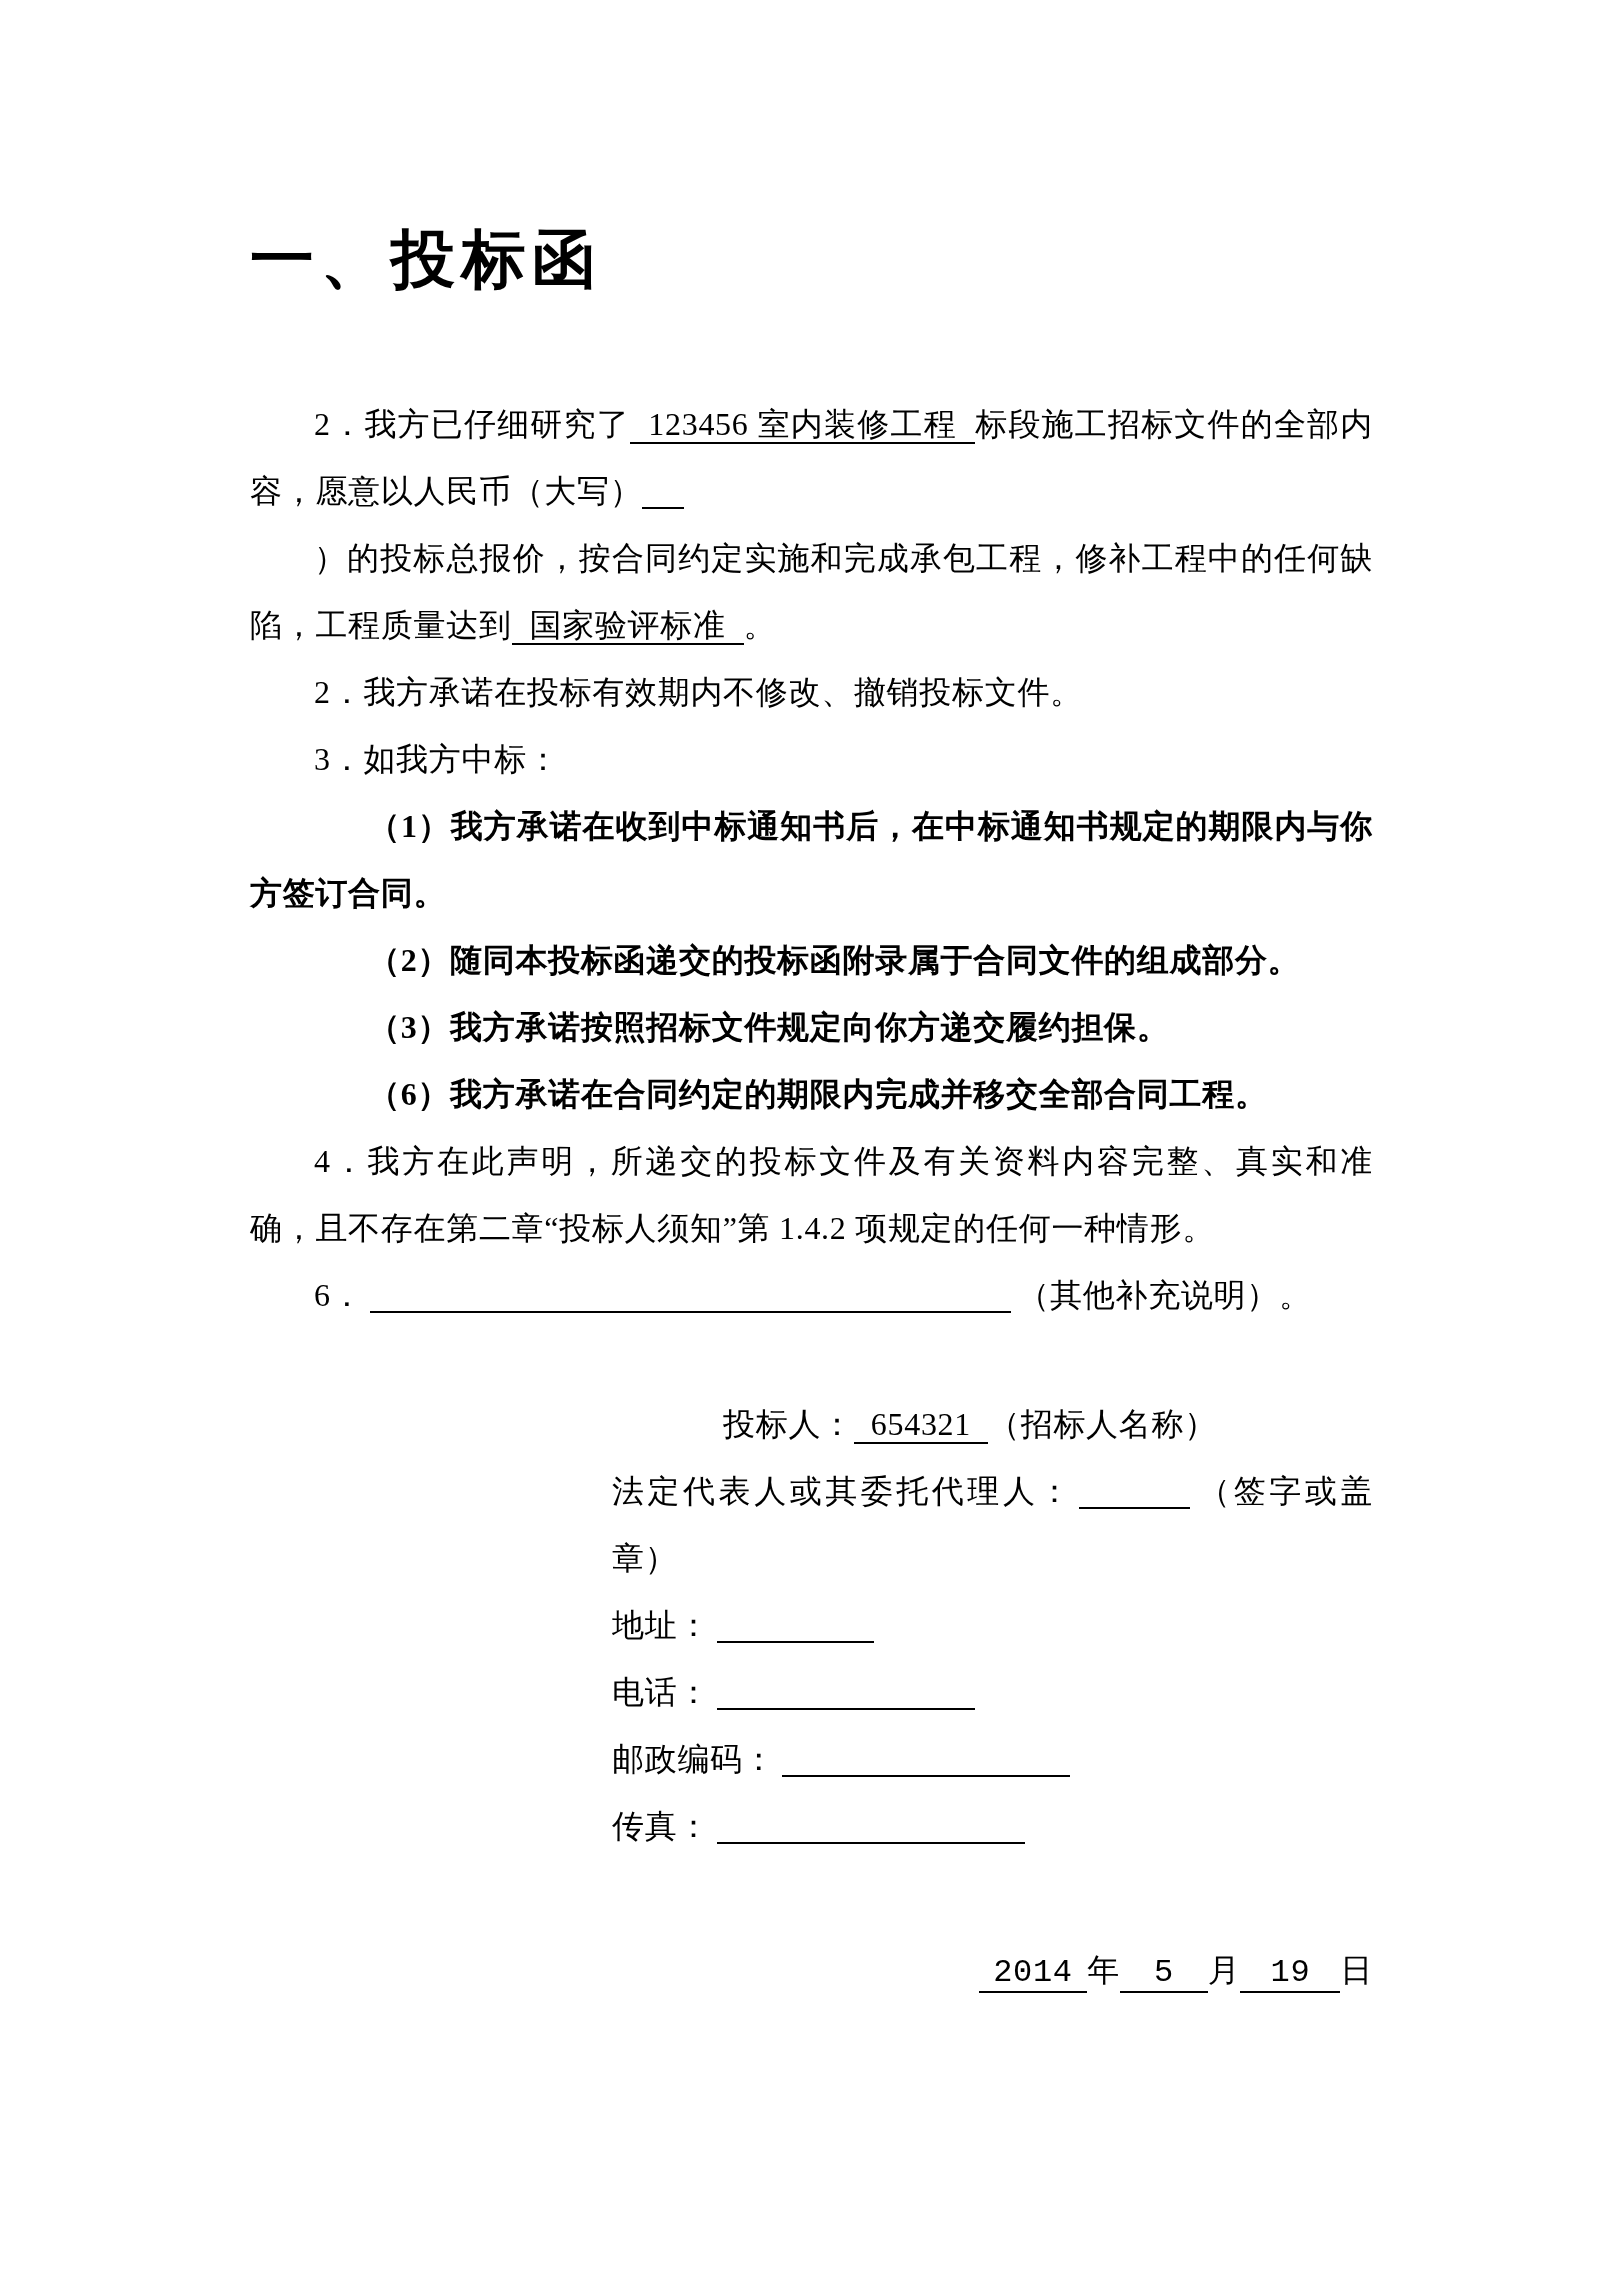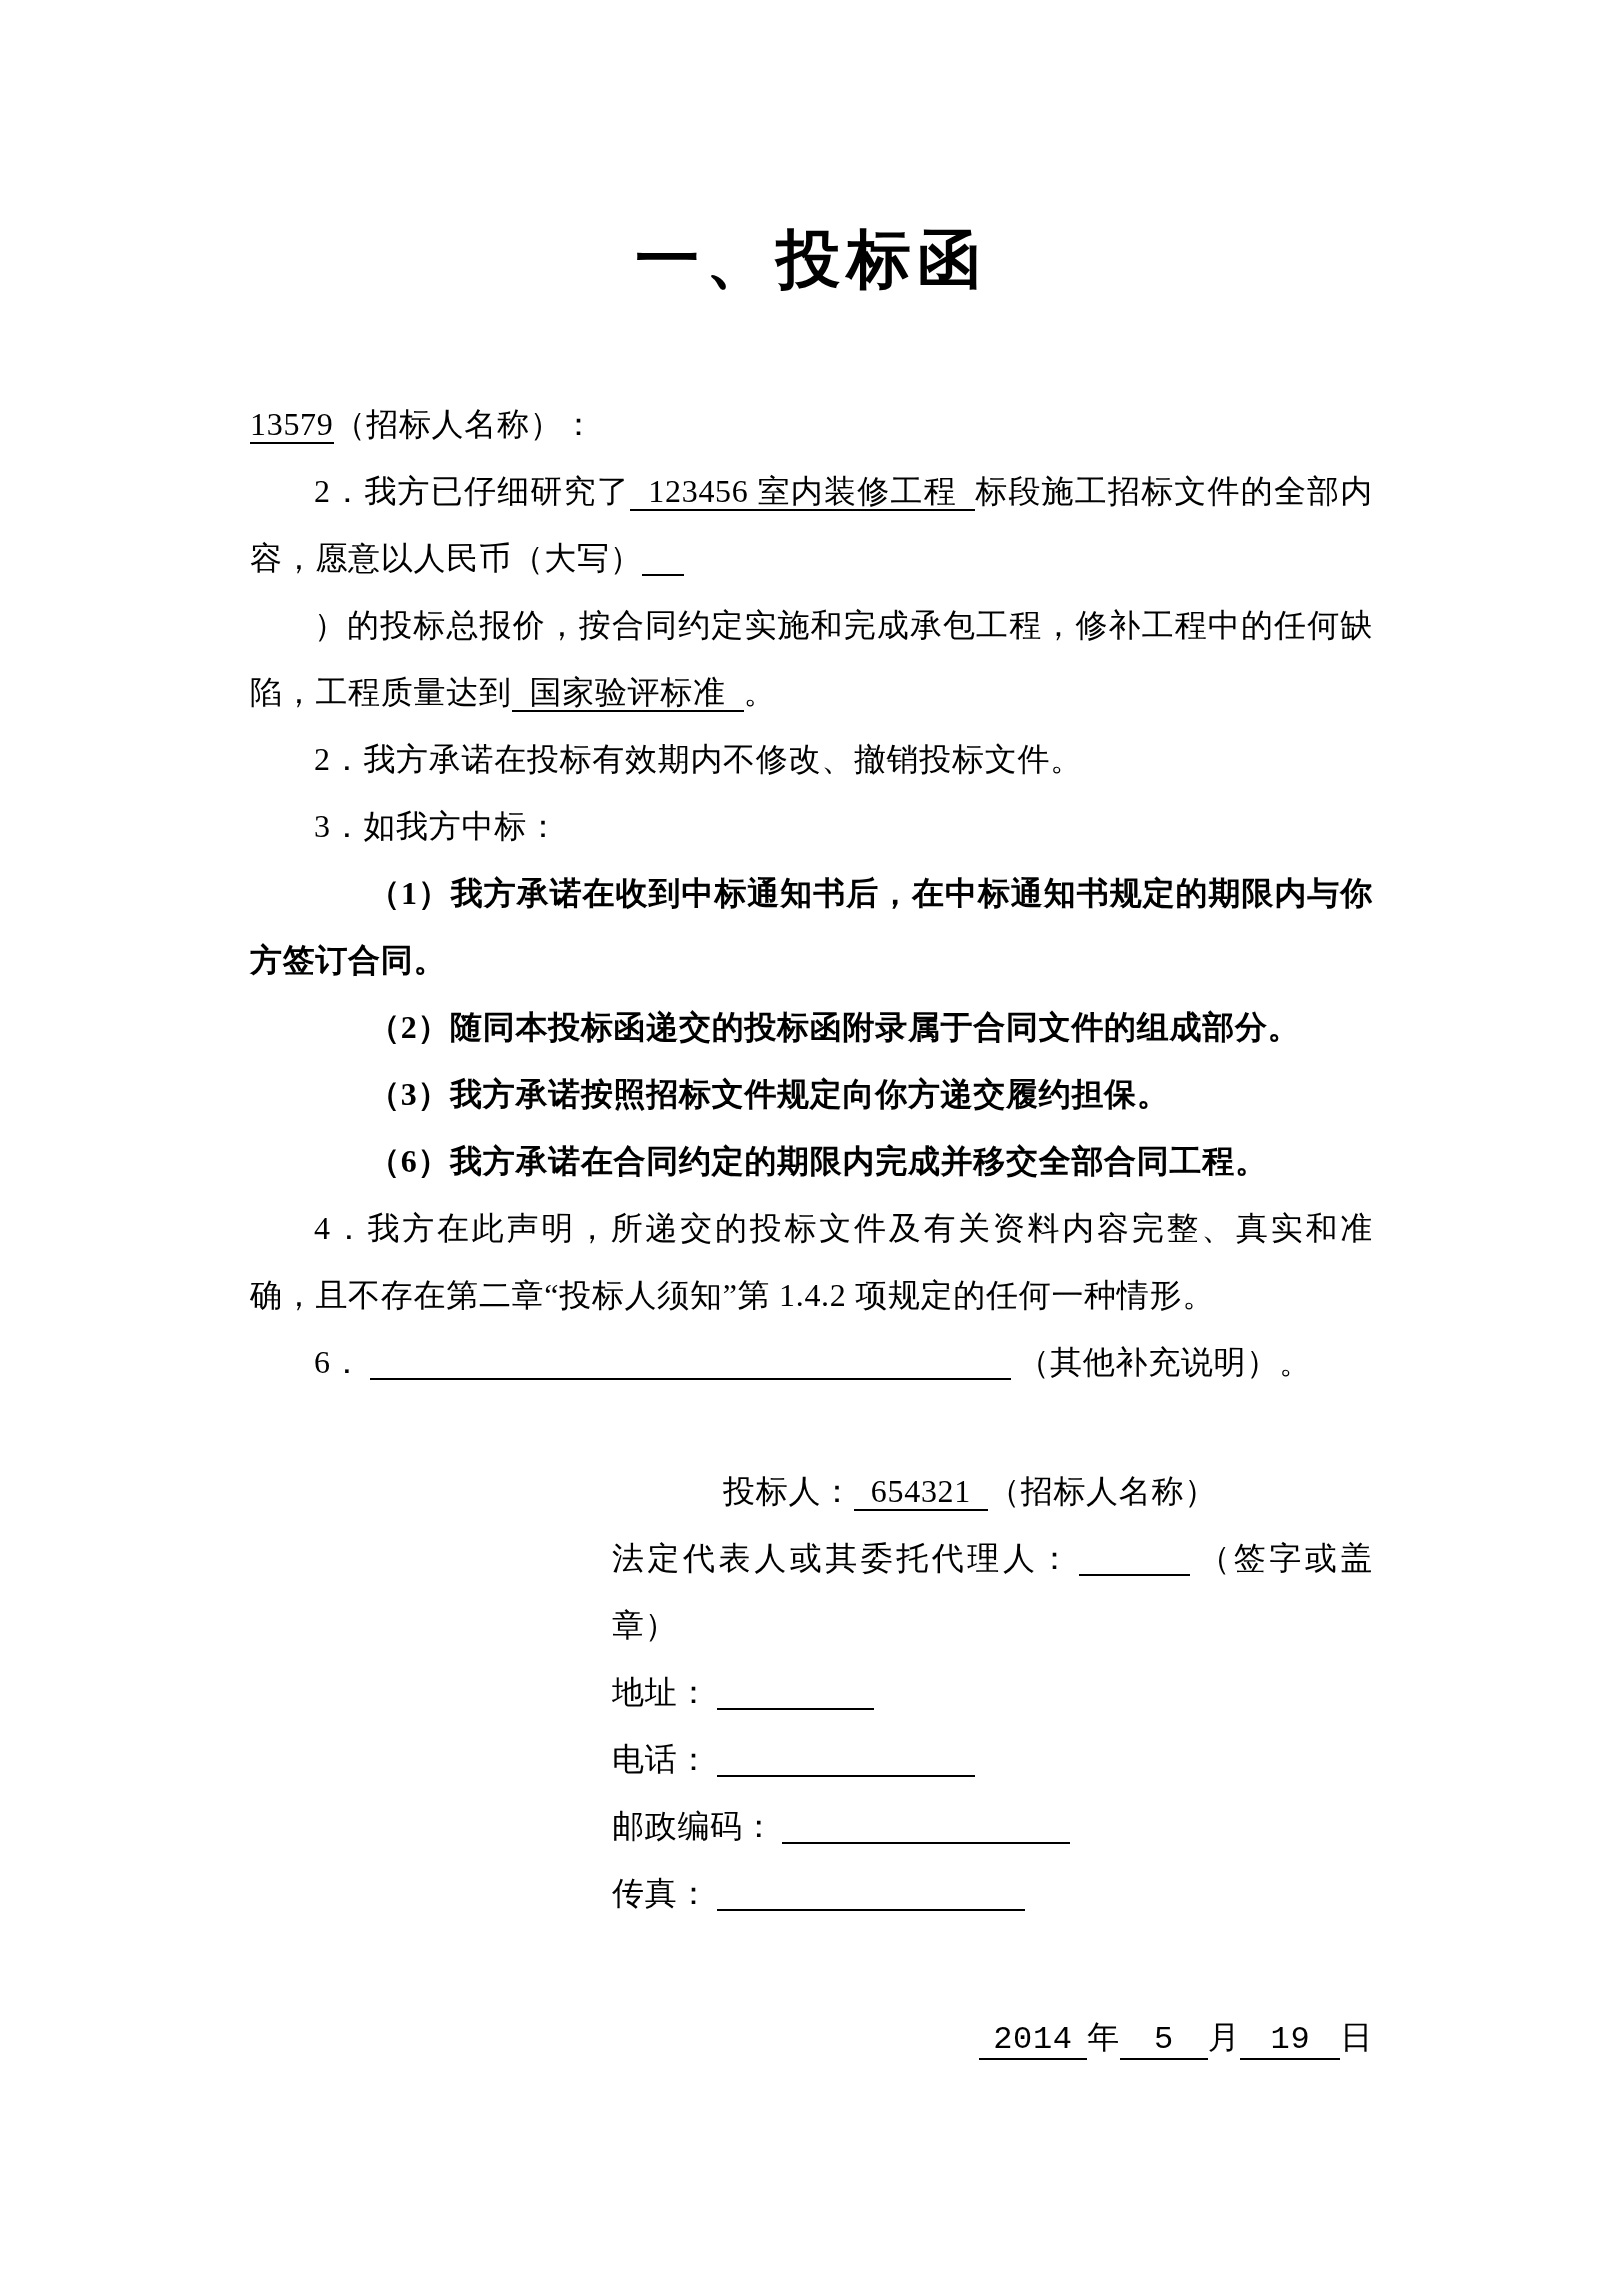--- a/index.html
+++ b/index.html
@@ -16,21 +16,21 @@
     overflow: hidden;
   }
   .page {
     box-sizing: border-box;
     width: 1623px;
     height: 2295px;
     padding: 216px 250px 0 250px;
   }
   .title {
     margin: 0 0 88px 0;
-    text-align: center;
+    text-align: left;
     font-size: 64px;
     font-weight: bold;
     letter-spacing: 6.5px;
   }
   p {
     margin: 0;
     line-height: 67px;
     text-align: justify;
     letter-spacing: 0.7px;
   }
@@ -68,21 +68,20 @@
   .date-month { padding: 0 34px; }
   .date-day   { padding: 0 30px; }
 </style>
 </head>
 <body>
 
 <div class="page">
 
   <h1 class="title">一、投标函</h1>
 
-  <p><span class="u">13579</span><span>（招标人名称）：</span></p>
 
   <p class="ind2"><span>2．我方已仔细研究了</span><span class="u pad"> 123456 室内装修工程 </span><span>标段施工招标文件的全部内容，愿意以人民币（大写）</span><span class="blank blank-amount"></span></p>
 
   <p class="ind2"><span>）的投标总报价，按合同约定实施和完成承包工程，修补工程中的任何缺陷，工程质量达到</span><span class="u pad"> 国家验评标准 </span><span> 。</span></p>
 
   <p class="ind2">2．我方承诺在投标有效期内不修改、撤销投标文件。</p>
 
   <p class="ind2">3．如我方中标：</p>
 
   <p class="ind3">（1）我方承诺在收到中标通知书后，在中标通知书规定的期限内与你方签订合同。</p>

